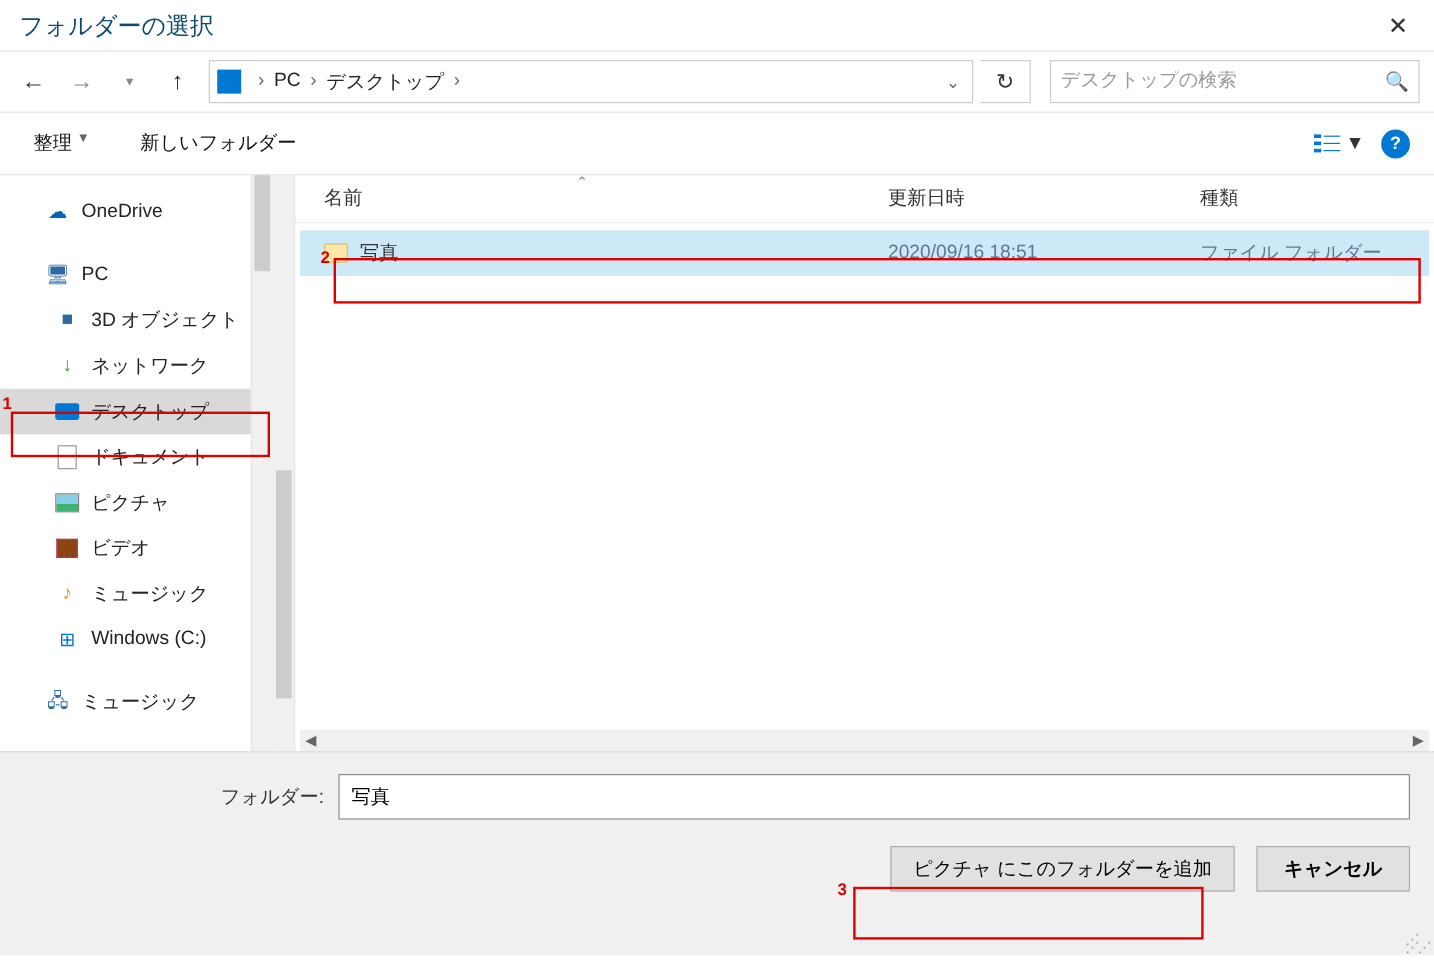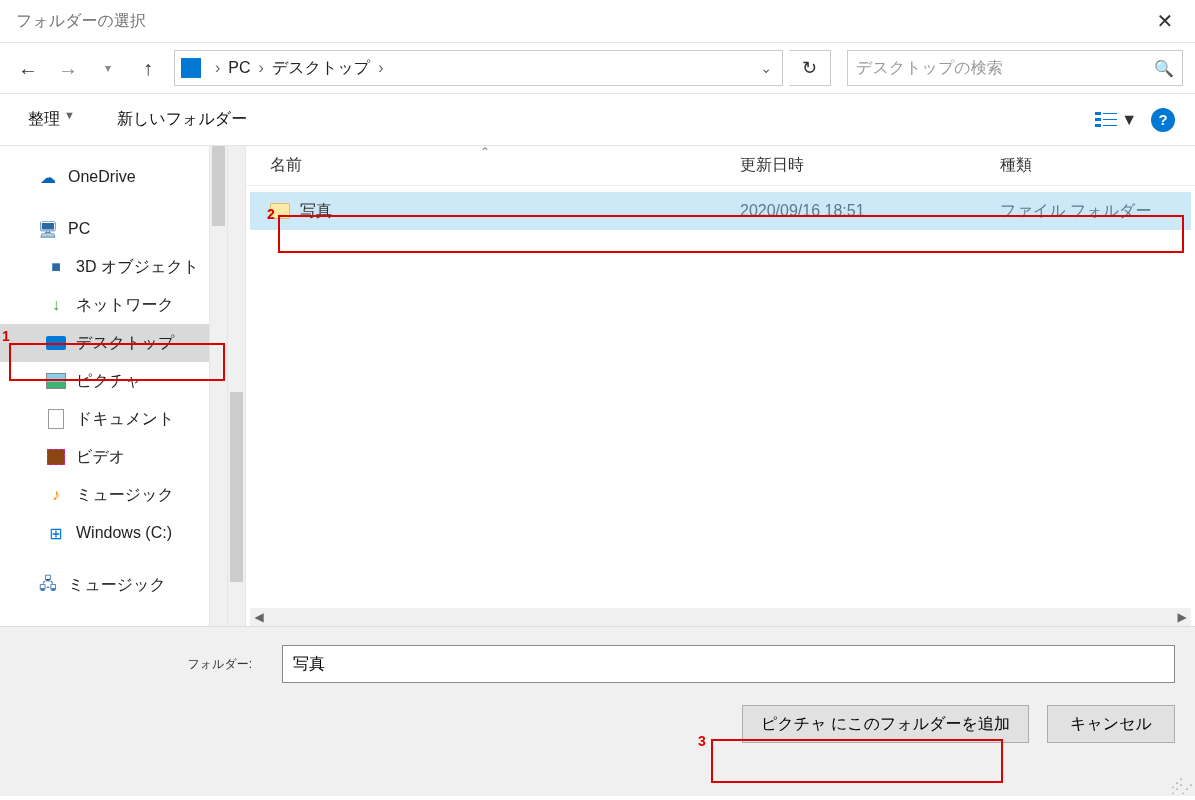--- a/index.html
+++ b/index.html
@@ -1,32 +1,32 @@
 <!DOCTYPE html>
 <html><head>
 <meta charset="utf-8">
 <style>
 * { box-sizing: border-box; margin: 0; padding: 0; font-family: "Yu Gothic UI", "Meiryo", sans-serif; }
 body { width: 1195px; height: 800px; background: #fff; color: #333; font-size: 14px; overflow: hidden; }
 
 .titlebar { display: flex; justify-content: space-between; align-items: center; padding: 8px 14px 8px 16px; height: 42px; }
-.titlebar .title { font-size: 16px; color: #737373; }
+.titlebar .title { font-size: 20px; color: #0c4a6e; }
 .close-btn { font-size: 20px; color: #333; cursor: pointer; background: none; border: none; width: 32px; height: 32px; }
 
 .navbar { display: flex; align-items: center; height: 52px; padding: 0 12px; gap: 6px; border-top: 1px solid #e5e5e5; border-bottom: 1px solid #e5e5e5; }
 .nav-arrows { display: flex; align-items: center; gap: 8px; margin-right: 4px; }
 .nav-btn { width: 32px; height: 32px; background: none; border: none; display: flex; align-items: center; justify-content: center; font-size: 20px; color: #888; cursor: pointer; }
 .nav-btn.active { color: #333; }
 .addressbar { flex: 1; display: flex; align-items: center; border: 1px solid #ccc; height: 36px; padding: 0 6px; background: #fff; }
 .addr-icon { width: 20px; height: 20px; background: #0078d4; margin-right: 8px; }
 .breadcrumb { display: flex; align-items: center; gap: 2px; font-size: 16px; color: #222; }
 .bc-sep { color: #666; padding: 0 6px; }
 .addr-drop { margin-left: auto; color: #666; font-size: 14px; padding: 0 4px; }
 .refresh-box { display: flex; align-items: center; justify-content: center; width: 42px; height: 36px; border: 1px solid #ccc; border-left: none; background: #fff; font-size: 18px; color: #333; cursor: pointer; }
-.searchbox { display: flex; align-items: center; width: 336px; height: 36px; border: 1px solid #ccc; background: #fff; margin-left: 10px; padding: 0 8px; }
+.searchbox { display: flex; align-items: center; width: 308px; height: 36px; border: 1px solid #ccc; background: #fff; margin-left: 10px; padding: 0 8px; }
 .searchbox input { border: none; outline: none; flex: 1; font-size: 16px; color: #333; }
 .searchbox input::placeholder { color: #999; }
 .search-icon { color: #666; font-size: 16px; }
 
 .toolbar { display: flex; align-items: center; height: 52px; padding: 0 20px; border-bottom: 1px solid #e5e5e5; font-size: 16px; }
 .tool-item { display: flex; gap: 4px; padding: 6px 8px; cursor: pointer; color: #111; }
 .tool-item .drop { font-size: 11px; color: #666; }
 .tool-right { margin-left: auto; display: flex; align-items: center; gap: 14px; }
 .view-box { display: flex; align-items: center; gap: 4px; color: #0078d4; }
 .help-icon { width: 24px; height: 24px; border-radius: 50%; background: #0078d4; color: #fff; display: flex; align-items: center; justify-content: center; font-size: 15px; font-weight: bold; cursor: pointer; }
@@ -53,26 +53,26 @@
 .row.selected { background: #cde8f6; }
 .row .fname { width: 470px; display: flex; align-items: center; gap: 10px; }
 .folder-ic { width: 20px; height: 16px; background: #ffe9a6; border: 1px solid #d9c06a; border-radius: 2px; }
 .date-cell { width: 260px; color: #5c7a8f; }
 .type-cell { flex: 1; color: #5c7a8f; }
 .h-scroll { height: 18px; background: #f0f0f0; display: flex; align-items: center; justify-content: space-between; margin: 0 4px; }
 .h-arr { width: 18px; text-align: center; color: #666; font-size: 12px; }
 
 .bottombar { background: #f0f0f0; border-top: 1px solid #ddd; padding: 18px 20px 20px; height: 170px; }
 .folder-row { display: flex; align-items: center; margin-bottom: 22px; }
-.folder-label { width: 262px; text-align: right; padding-right: 30px; font-size: 12px; color: #333; }
+.folder-label { width: 262px; text-align: right; padding-right: 12px; font-size: 16px; color: #333; }
 .folder-input { flex: 1; height: 38px; border: 1px solid #8a8a8a; background: #fff; padding: 0 10px; font-size: 16px; outline: none; }
 .btn-row { display: flex; justify-content: flex-end; gap: 18px; align-items: center; }
 .btn { height: 38px; padding: 0 18px; background: #e1e1e1; border: 1px solid #adadad; font-size: 16px; cursor: pointer; }
 .btn.primary { min-width: 276px; }
-.btn.cancel { min-width: 128px; }
+.btn.cancel { min-width: 128px; font-weight: bold; }
 .resize-grip { position: absolute; bottom: 4px; right: 4px; font-size: 12px; color: #999; letter-spacing: -2px; line-height: 6px; }
 
 .annot { position: absolute; color: #d00; font-weight: bold; font-size: 14px; pointer-events: none; }
 .box { position: absolute; border: 2px solid #d00; pointer-events: none; }
 
 
 .ic-onedrive { color: #0364b8; }
 .ic-pc { color: #2d6aa3; }
 .ic-3d { color: #2d6aa3; }
 .ic-dl { color: #3b9b3b; font-weight: bold; }
@@ -162,29 +162,29 @@
         <span>ネットワーク</span>
       </div>
       <div class="tree-item sub selected">
         <span class="ic">
             <span class="ic-desktop"></span>
           </span>
         <span>デスクトップ</span>
       </div>
       <div class="tree-item sub">
         <span class="ic">
+            <span class="ic-doc"></span>
+          </span>
+        <span>ドキュメント</span>
+      </div>
+      <div class="tree-item sub">
+        <span class="ic">
             <span class="ic-pic"></span>
           </span>
         <span>ピクチャ</span>
-      </div>
-      <div class="tree-item sub">
-        <span class="ic">
-            <span class="ic-doc"></span>
-          </span>
-        <span>ドキュメント</span>
       </div>
       <div class="tree-item sub">
         <span class="ic">
             <span class="ic-vid"></span>
           </span>
         <span>ビデオ</span>
       </div>
       <div class="tree-item sub">
         <span class="ic ic-music">♪</span>
         <span>ミュージック</span>

